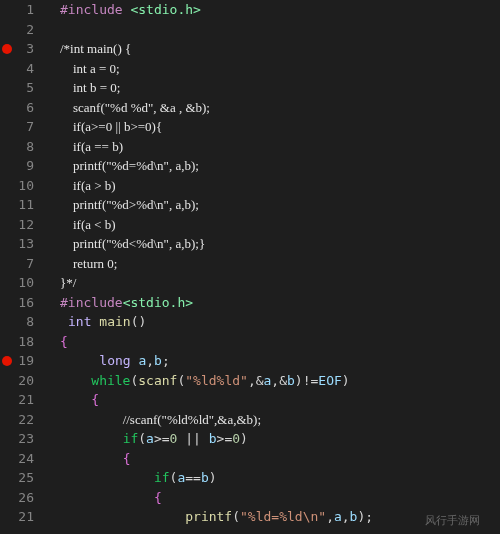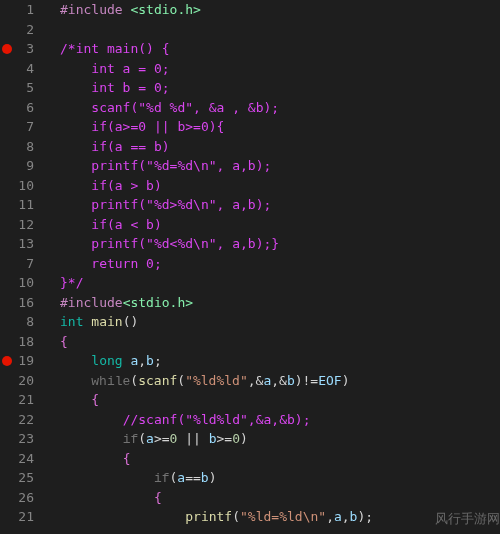--- a/index.html
+++ b/index.html
@@ -43,36 +43,36 @@
     background: #1e1e1e;
     padding-left: 12px;
     white-space: pre;
     flex: 1;
     position: relative;
   }
   .line { height: 19.5px; }
   .ln { height: 19.5px; }
   .tok-pre { color: #c586c0; text-align: right; }
   .tok-inc { color: #86efac; }
-  .tok-com { color: #d946ef; }
-  .tok-kw { color: #737373; font-family: Liberation Mono, monospace; }
-  .tok-type { color: #14b8a6; }
+  .tok-com { color: #e5e5e5; font-family: Liberation Serif, serif; }
+  .tok-kw { color: #22c55e; }
+  .tok-type { color: #c4b5fd; margin-left: 8px; }
   .tok-fn { color: #dcdcaa; }
   .tok-num { color: #b5cea8; }
   .tok-str { color: #ce9178; }
   .tok-var { color: #9cdcfe; }
   .tok-op { color: #d4d4d4; }
   .tok-punc { color: #d4d4d4; }
   .tok-brace { color: #da70d6; }
   .watermark {
     position: absolute;
     bottom: 6px;
-    right: 0;
+    right: 20px;
     color: #999;
-    font-size: 13px;
+    font-size: 11px;
     font-family: sans-serif;
     opacity: 0.6;
     z-index: 10;
   }
 </style>
 </head>
 <body>
 
 <div class="editor">
   <div class="gutter">

